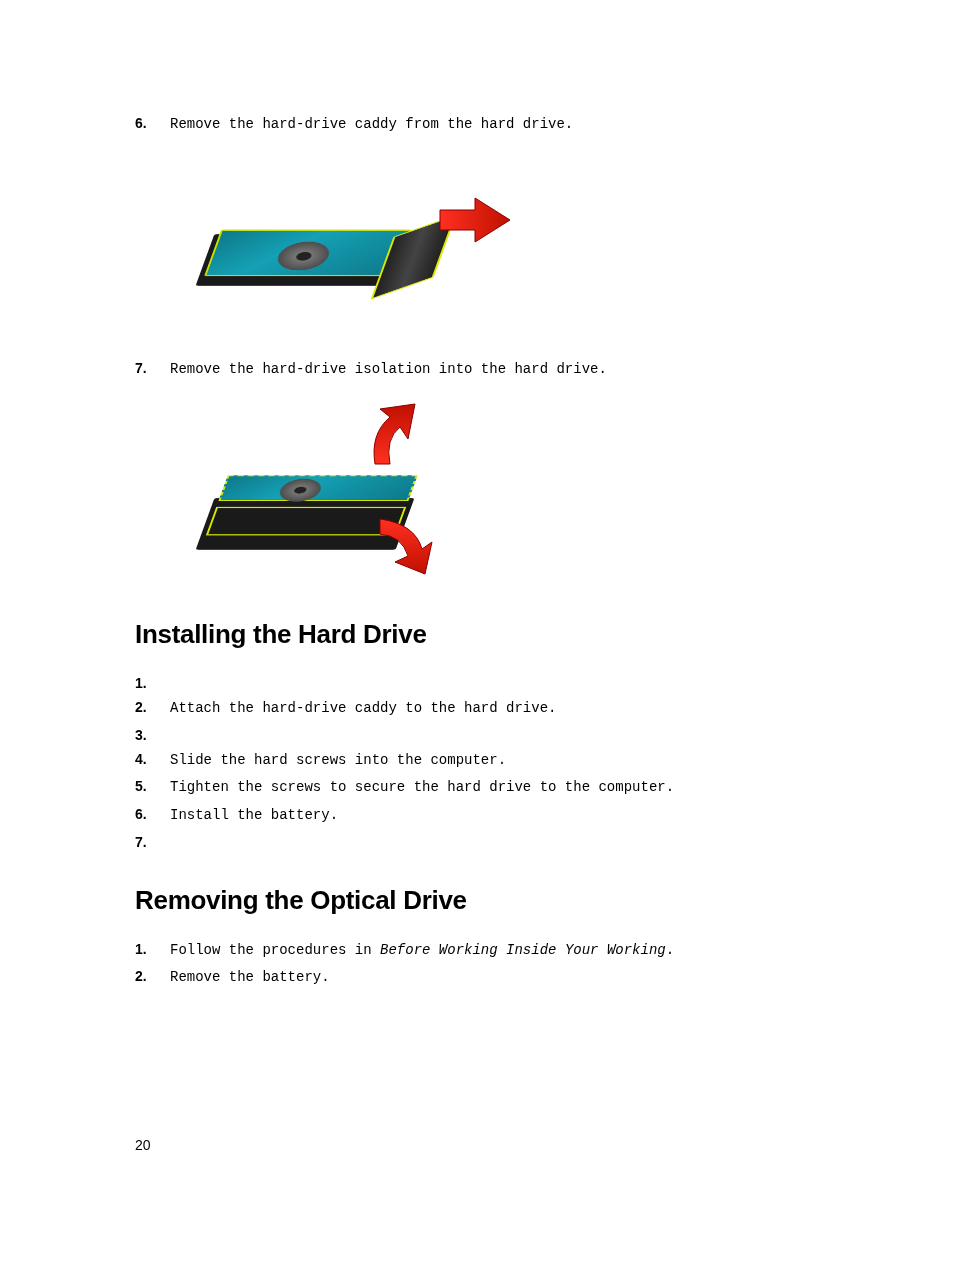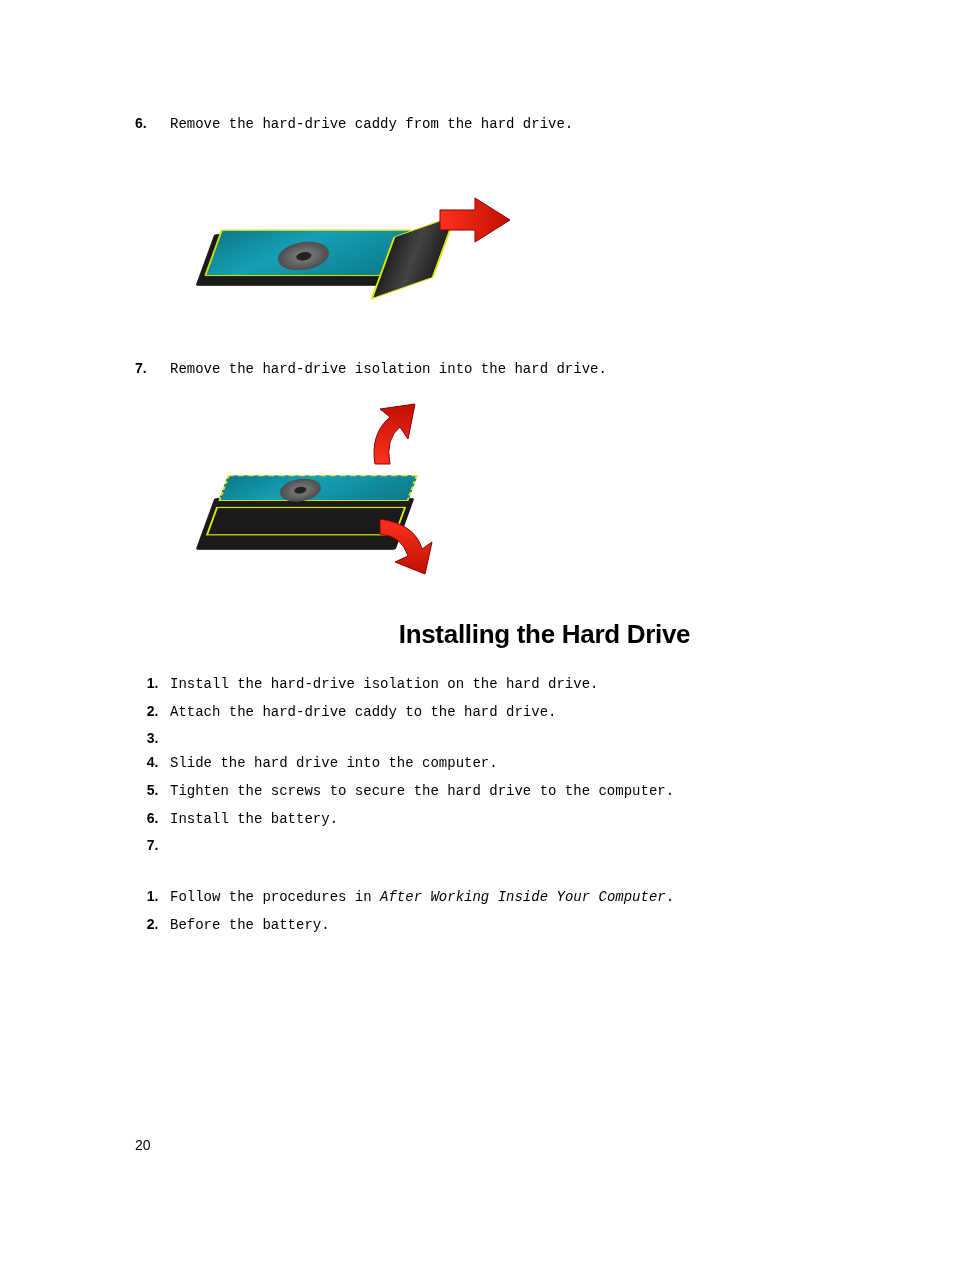--- a/index.html
+++ b/index.html
@@ -48,21 +48,20 @@
     }
     h2 {
       font-family: "Trebuchet MS", Arial, sans-serif;
       font-size: 26px;
       font-weight: bold;
       margin-bottom: 25px;
       letter-spacing: -0.3px;
     }
     .section {
       margin-bottom: 35px;
-      text-align: center;
     }
     .steps-list .step {
       margin-bottom: 8px;
     }
     .page-number {
       position: absolute;
       bottom: 115px;
       left: 135px;
       font-size: 14px;
     }
@@ -206,53 +205,53 @@
     </defs>
     <path d="M 10 5 Q 45 10 52 35 L 62 28 L 55 60 L 25 48 L 38 42 Q 32 22 10 20 Z" fill="url(#redgrad3)" stroke="#800" stroke-width="1"></path>
   </svg>
 </div>
 
 <div class="section">
   <h2>Installing the Hard Drive</h2>
   <div class="steps-list">
     <div class="step">
       <span class="step-num">1.</span>
-      <span class="step-text">Install the hard-drive isolation on the hard drive.</span>
     </div>
     <div class="step">
       <span class="step-num">2.</span>
       <span class="step-text">Attach the hard-drive caddy to the hard drive.</span>
     </div>
     <div class="step">
       <span class="step-num">3.</span>
     </div>
     <div class="step">
       <span class="step-num">4.</span>
-      <span class="step-text">Slide the hard drive into the computer.</span>
+      <span class="step-text">Slide the hard screws into the computer.</span>
     </div>
     <div class="step">
       <span class="step-num">5.</span>
       <span class="step-text">Tighten the screws to secure the hard drive to the computer.</span>
     </div>
     <div class="step">
       <span class="step-num">6.</span>
       <span class="step-text">Install the battery.</span>
     </div>
     <div class="step">
       <span class="step-num">7.</span>
     </div>
   </div>
 </div>
 
 <div class="section">
+  <h2>Removing the Optical Drive</h2>
   <div class="steps-list">
     <div class="step">
       <span class="step-num">1.</span>
-      <span class="step-text"><span>Follow the procedures in </span><span class="italic">After Working Inside Your Computer</span><span>.</span></span>
+      <span class="step-text"><span>Follow the procedures in </span><span class="italic">Before Working Inside Your Working</span><span>.</span></span>
     </div>
     <div class="step">
       <span class="step-num">2.</span>
-      <span class="step-text">Before the battery.</span>
+      <span class="step-text">Remove the battery.</span>
     </div>
   </div>
 </div>
 
 <div class="page-number">20</div>
 
 </body></html>

